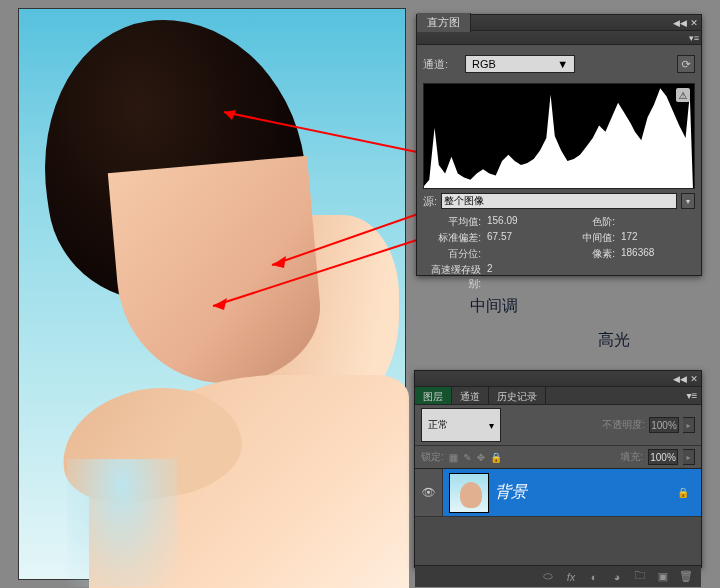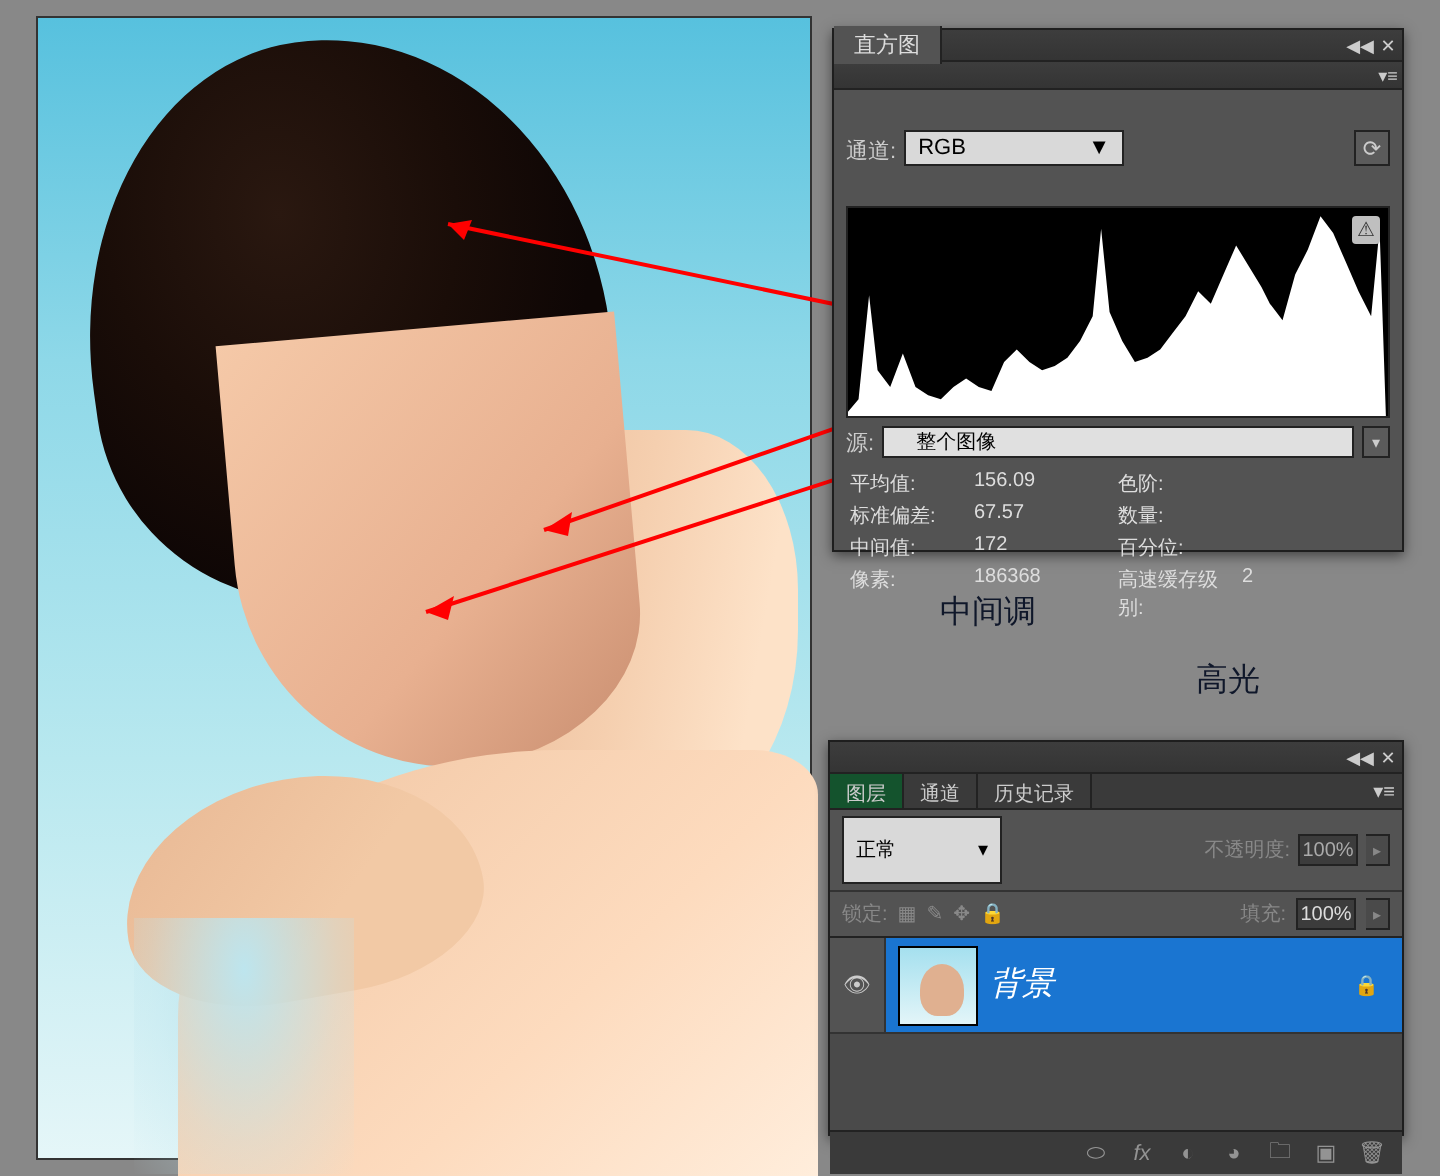--- a/index.html
+++ b/index.html
@@ -16,32 +16,32 @@
 .arrow line{stroke:red;stroke-width:2}
 .arrow polygon{fill:red}
 
 .panel{position:absolute;background:#535353;border:1px solid #1e1e1e;font-size:11px;color:#ccc;box-shadow:0 2px 6px rgba(0,0,0,.5)}
 .panel .titlebar{height:16px;background:linear-gradient(#3d3d3d,#343434);display:flex;align-items:center;border-bottom:1px solid #222}
 .panel .tab{padding:2px 10px;background:#535353;border-right:1px solid #222;font-size:11px;color:#ddd}
 .panel .titlebar .spacer{flex:1}
 .panel .winbtn{width:14px;display:flex;justify-content:center;align-items:center;color:#ccc;font-size:9px}
 
 .histo{left:416px;top:14px;width:286px;height:262px}
-.histo .row-ch{display:flex;align-items:flex-end;padding:20px 6px;gap:4px}
+.histo .row-ch{display:flex;align-items:center;padding:10px 6px;gap:17px}
 .histo .row-ch .lbl{}
 .histo .sel{display:flex;align-items:center;background:#d9d9d9;border:1px solid #222;height:18px;padding:0 6px;color:#000;width:110px;justify-content:space-between;font-size:11px}
 .histo .refresh{margin-left:auto;width:18px;height:18px;border:1px solid #222;background:#5b5b5b;display:flex;align-items:center;justify-content:center}
 .histo .graph{margin:0 6px;height:106px;background:#000;border:1px solid #222;position:relative;overflow:hidden}
 .histo .warn{position:absolute;right:4px;top:4px;width:14px;height:14px;background:#bfbfbf;border-radius:2px;display:flex;align-items:center;justify-content:center;color:#333;font-size:10px}
 .histo .src{display:flex;align-items:center;margin:4px 6px 4px 6px;gap:4px}
-.histo .src .box{flex:1;background:#e0e0e0;color:#000;border:1px solid #222;height:16px;padding:0 16px;display:flex;align-items:center;font-size:10px}
+.histo .src .box{flex:1;background:#e0e0e0;color:#000;border:1px solid #222;height:16px;padding:0 2px;display:flex;align-items:center;font-size:10px}
 .histo .more{width:14px;height:16px;border:1px solid #222;background:#5b5b5b;display:flex;align-items:center;justify-content:center;font-size:8px}
 .histo .stats{display:grid;grid-template-columns:1fr 1fr;padding:2px 8px 6px 8px;font-size:10px;color:#ddd;row-gap:2px}
 .histo .stats .cell{display:flex}
-.histo .stats .k{width:56px;text-align:left;margin-right:6px}
+.histo .stats .k{width:56px;text-align:right;margin-right:6px}
 .histo .stats .v{}
 
 .layers{left:414px;top:370px;width:288px;height:198px}
 .layers .tabs{height:18px;background:#3a3a3a;display:flex;border-bottom:1px solid #222;align-items:stretch}
 .layers .tabs .t{padding:3px 8px;font-size:10px;color:#ccc;border-right:1px solid #222}
 .layers .tabs .t.active{background:#14532d}
 .layers .tabs .spacer{flex:1}
 .layers .tabs .menu{width:18px;display:flex;align-items:center;justify-content:center;font-size:10px}
 .layers .row1{display:flex;align-items:center;padding:3px 6px;gap:4px;border-bottom:1px solid #333}
 .layers .mode{background:#d9d9d9;border:1px solid #222;height:18px;padding:16px 6px;color:#000;width:80px;display:flex;align-items:center;justify-content:space-between;font-size:10px}
@@ -125,24 +125,20 @@
       </div>
     <div class="cell">
         <span class="k">色阶:</span>
         <span class="v"></span>
       </div>
     <div class="cell">
         <span class="k">标准偏差:</span>
         <span class="v">67.57</span>
       </div>
     <div class="cell">
-        <span class="k">数量:</span>
-        <span class="v"></span>
-      </div>
-    <div class="cell">
         <span class="k">中间值:</span>
         <span class="v">172</span>
       </div>
     <div class="cell">
         <span class="k">百分位:</span>
         <span class="v"></span>
       </div>
     <div class="cell">
         <span class="k">像素:</span>
         <span class="v">186368</span>

